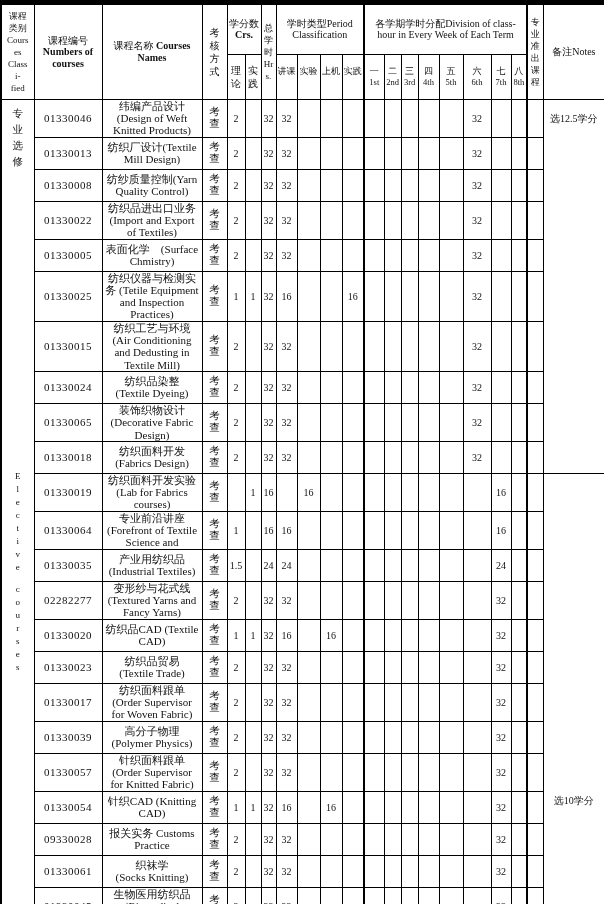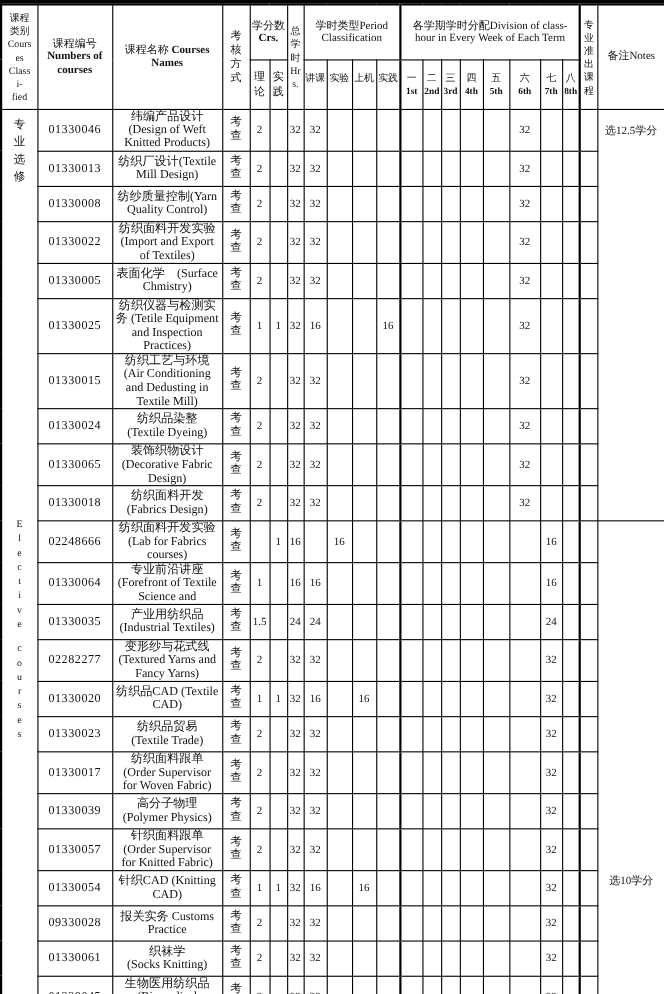--- a/index.html
+++ b/index.html
@@ -8,21 +8,21 @@
   .topbar{height:3px;background:#000;}
   table{border-collapse:collapse;table-layout:fixed;width:604px;}
   th,td{border:1px solid #000;padding:0;text-align:center;vertical-align:middle;overflow:hidden;}
   thead th{font-weight:normal;font-size:10px;line-height:1.15;}
   thead tr.h1{height:50px;} thead tr.h2{height:45px;}
   .ml{white-space:pre-line;}
   .hdr-en{font-weight:bold;}
   .vstack{white-space:pre-line;line-height:13px;font-size:10px;}
   .small-v{font-size:9px;line-height:12px;}
   .term-cn{font-size:9px;line-height:11px;}
-  .term-en{font-size:8.5px;font-weight:bold;line-height:10px;}
+  .term-en{font-size:8.5px;font-weight:normal;line-height:10px;}
   .pc-cn{font-size:9px;line-height:11px;}
   .pc-en{font-size:8.5px;font-weight:bold;line-height:10px;margin-left:39px;}
   td.code{font-size:11px;letter-spacing:.5px;margin-top:40px;}
   td.name{font-size:11px;line-height:12.3px;padding:0 2px;}
   td.exam{font-size:10.5px;white-space:pre-line;line-height:12px;}
   td.num{font-size:10px;}
   .bl2{border-left:2px solid #000;}
   td.cat-cell{vertical-align:top;}
   .cat-cn{margin-top:6px;font-size:10.5px;line-height:16px;}
   .cat-en{margin-top:300px;font-size:9px;line-height:13px;font-family:"Liberation Serif",serif;}
@@ -244,21 +244,21 @@
         <td class="num"></td>
         <td class="num"></td>
         <td class="num"></td>
         <td class="num">32</td>
         <td class="num"></td>
         <td class="num"></td>
         <td class="bl2"></td>
       </tr>
       <tr style="height: 38px;">
         <td class="code">01330022</td>
-        <td class="name">纺织面料开发实验 (Import and Export of Textiles)</td>
+        <td class="name">纺织品进出口业务 (Import and Export of Textiles)</td>
         <td class="exam">考
 查</td>
         <td class="num">2</td>
         <td class="num"></td>
         <td class="num">32</td>
         <td class="num">32</td>
         <td class="num"></td>
         <td class="num"></td>
         <td class="num"></td>
         <td class="num bl2"></td>
@@ -397,21 +397,21 @@
         <td class="num"></td>
         <td class="num"></td>
         <td class="num"></td>
         <td class="num"></td>
         <td class="num">32</td>
         <td class="num"></td>
         <td class="num"></td>
         <td class="bl2"></td>
       </tr>
       <tr style="height: 32px;">
-        <td class="code">02248666</td>
+        <td class="code">01330019</td>
         <td class="name">纺织面料开发实验(Lab for Fabrics courses)</td>
         <td class="exam">考
 查</td>
         <td class="num"></td>
         <td class="num">1</td>
         <td class="num">16</td>
         <td class="num"></td>
         <td class="num">16</td>
         <td class="num"></td>
         <td class="num"></td>

